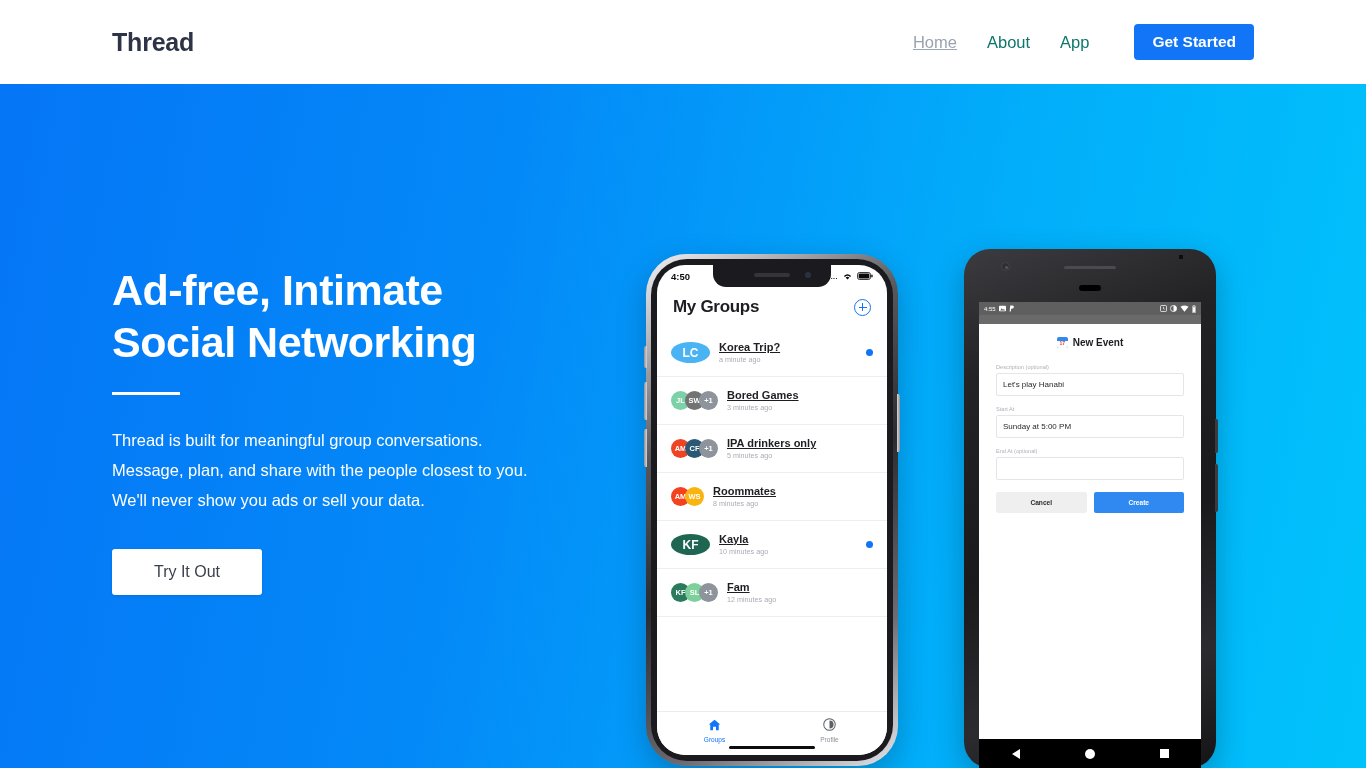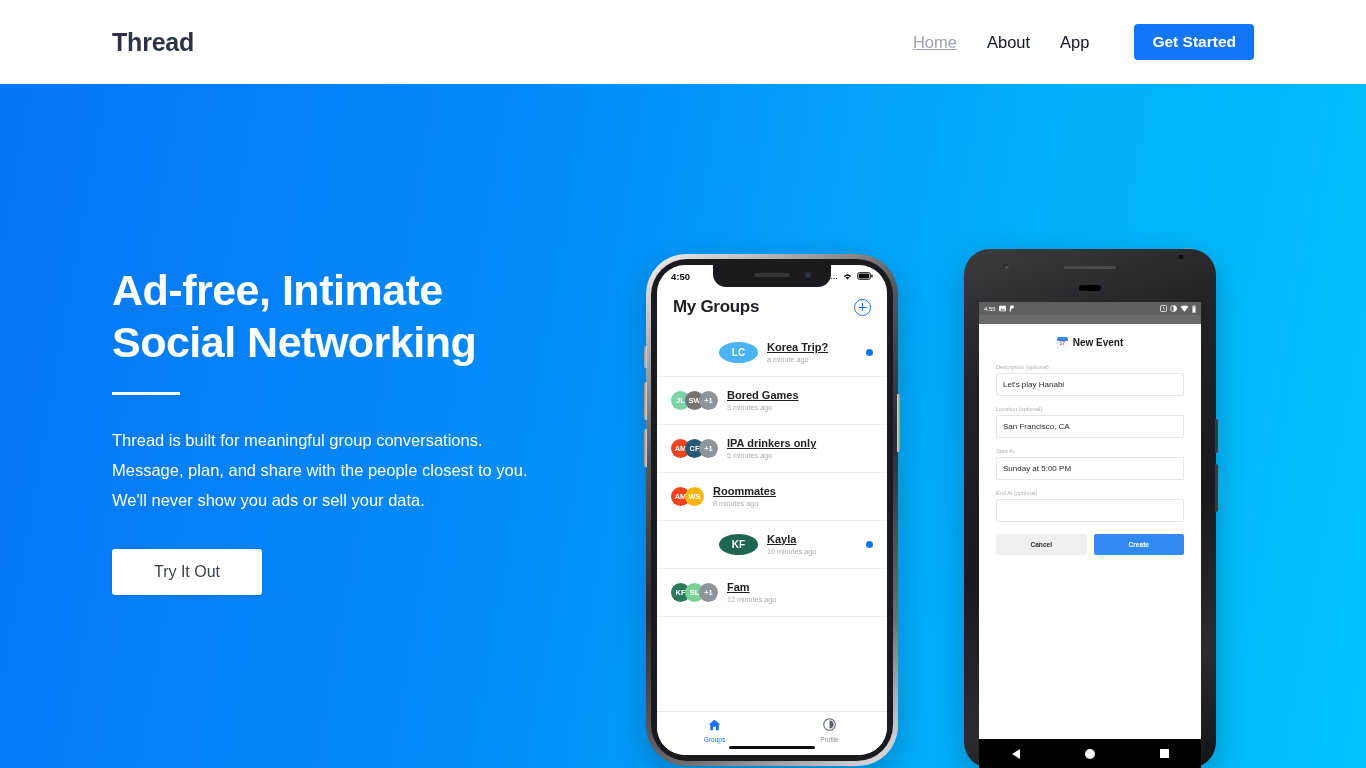--- a/index.html
+++ b/index.html
@@ -21,21 +21,21 @@
   .brand {
     position: absolute; left: 112px; top: 28px;
     font-size: 25px; font-weight: bold;
     color: #2e3447; letter-spacing: -0.2px;
   }
   .nav-links {
     position: absolute; right: 112px; top: 24px;
     display: flex; align-items: center; gap: 0px;
   }
   .nav-link {
-    font-size: 16.5px; color: #0f172a;
+    font-size: 16.5px; color: #0f766e;
     padding: 0 15px; text-decoration: none; cursor: pointer;
     line-height: 36px;
   }
   .nav-link.muted { color: #9aa3b0; text-decoration: underline; }
   .nav-cta {
     margin-left: 30px;
     background: #1274f6; color: #ffffff;
     font-size: 15.5px; font-weight: bold;
     border: none; border-radius: 4px;
     padding: 0 18px; height: 36px; line-height: 36px;
@@ -140,21 +140,21 @@
     min-height: 48px; cursor:pointer; position:relative;
   }
   .avatars { display:flex; align-items:center; flex:0 0 auto; }
   .av {
     width:19px; height:19px; border-radius:50%;
     color:#fff; font-size:7.5px; font-weight:bold;
     display:flex; align-items:center; justify-content:center;
     margin-left:-5px;
   }
   .av:first-child { margin-left:0; }
-  .av.big { width:39px; height:21px; font-size:10px;margin-left:48px; }
+  .av.big { width:39px; height:21px; font-size:12px; }
   .grp-txt { flex:1; min-width:0; }
   .grp-name { font-size:11px; font-weight:bold; color:#1d1d22; margin-bottom:2px;text-decoration:underline; }
   .grp-time { font-size:7.2px; color:#a8acb3; }
   .unread { width:7px; height:7px; border-radius:50%; background:#1274f6; flex:0 0 auto; }
 
   .ip-tabbar {
     position:absolute; left:0; right:0; bottom:0;
     height:44px; border-top:1px solid #ececec; background:#fff;
     display:flex; align-items:flex-start; padding-top:5px;
   }
@@ -433,24 +433,20 @@
           <span class="cal-icon"></span>
           <span class="an-title">New Event</span>
         </div>
 
         <div id="an-fields">
             <div class="fld">
               <div class="fld-label">Description (optional)</div>
               <div class="fld-box">Let's play Hanabi</div>
             </div>
             <div class="fld">
-              <div class="fld-label">Location (optional)</div>
-              <div class="fld-box">San Francisco, CA</div>
-            </div>
-            <div class="fld">
               <div class="fld-label">Start At</div>
               <div class="fld-box">Sunday at 5:00 PM</div>
             </div>
             <div class="fld">
               <div class="fld-label">End At (optional)</div>
               <div class="fld-box"></div>
             </div>
           </div>
 
         <div class="an-btns">

